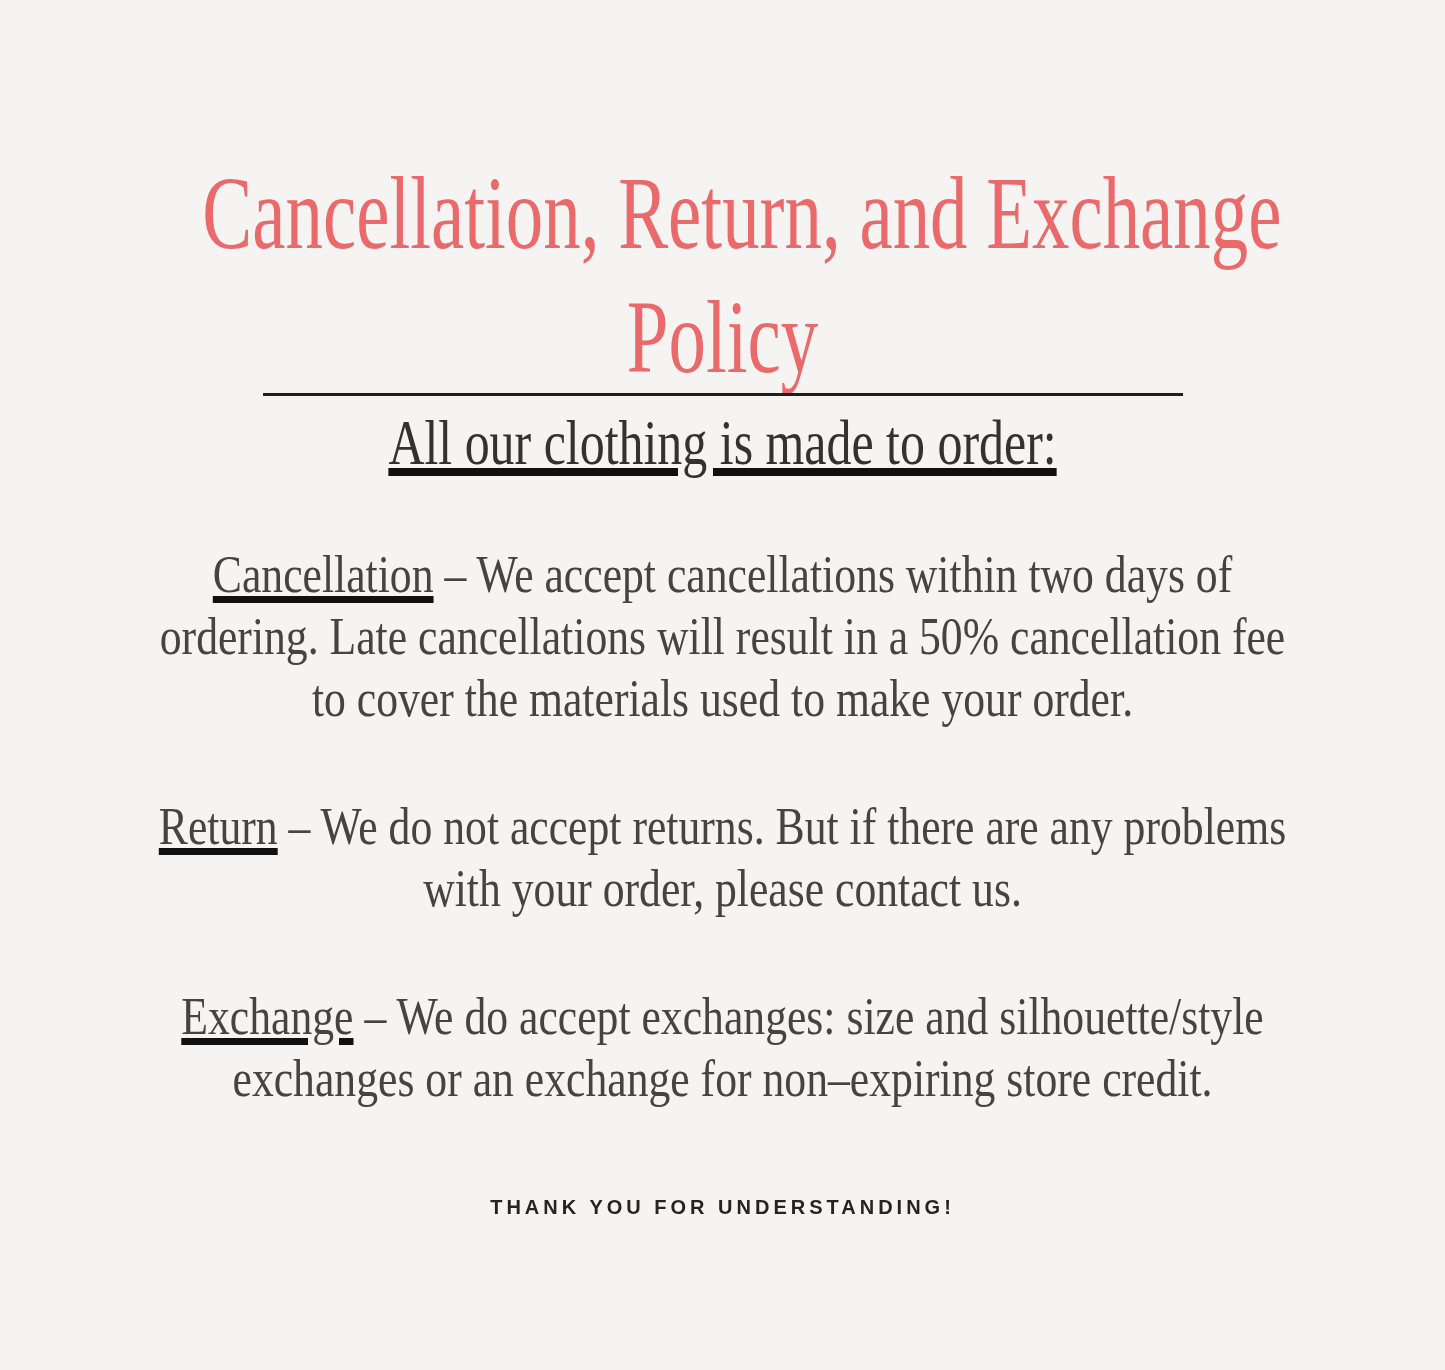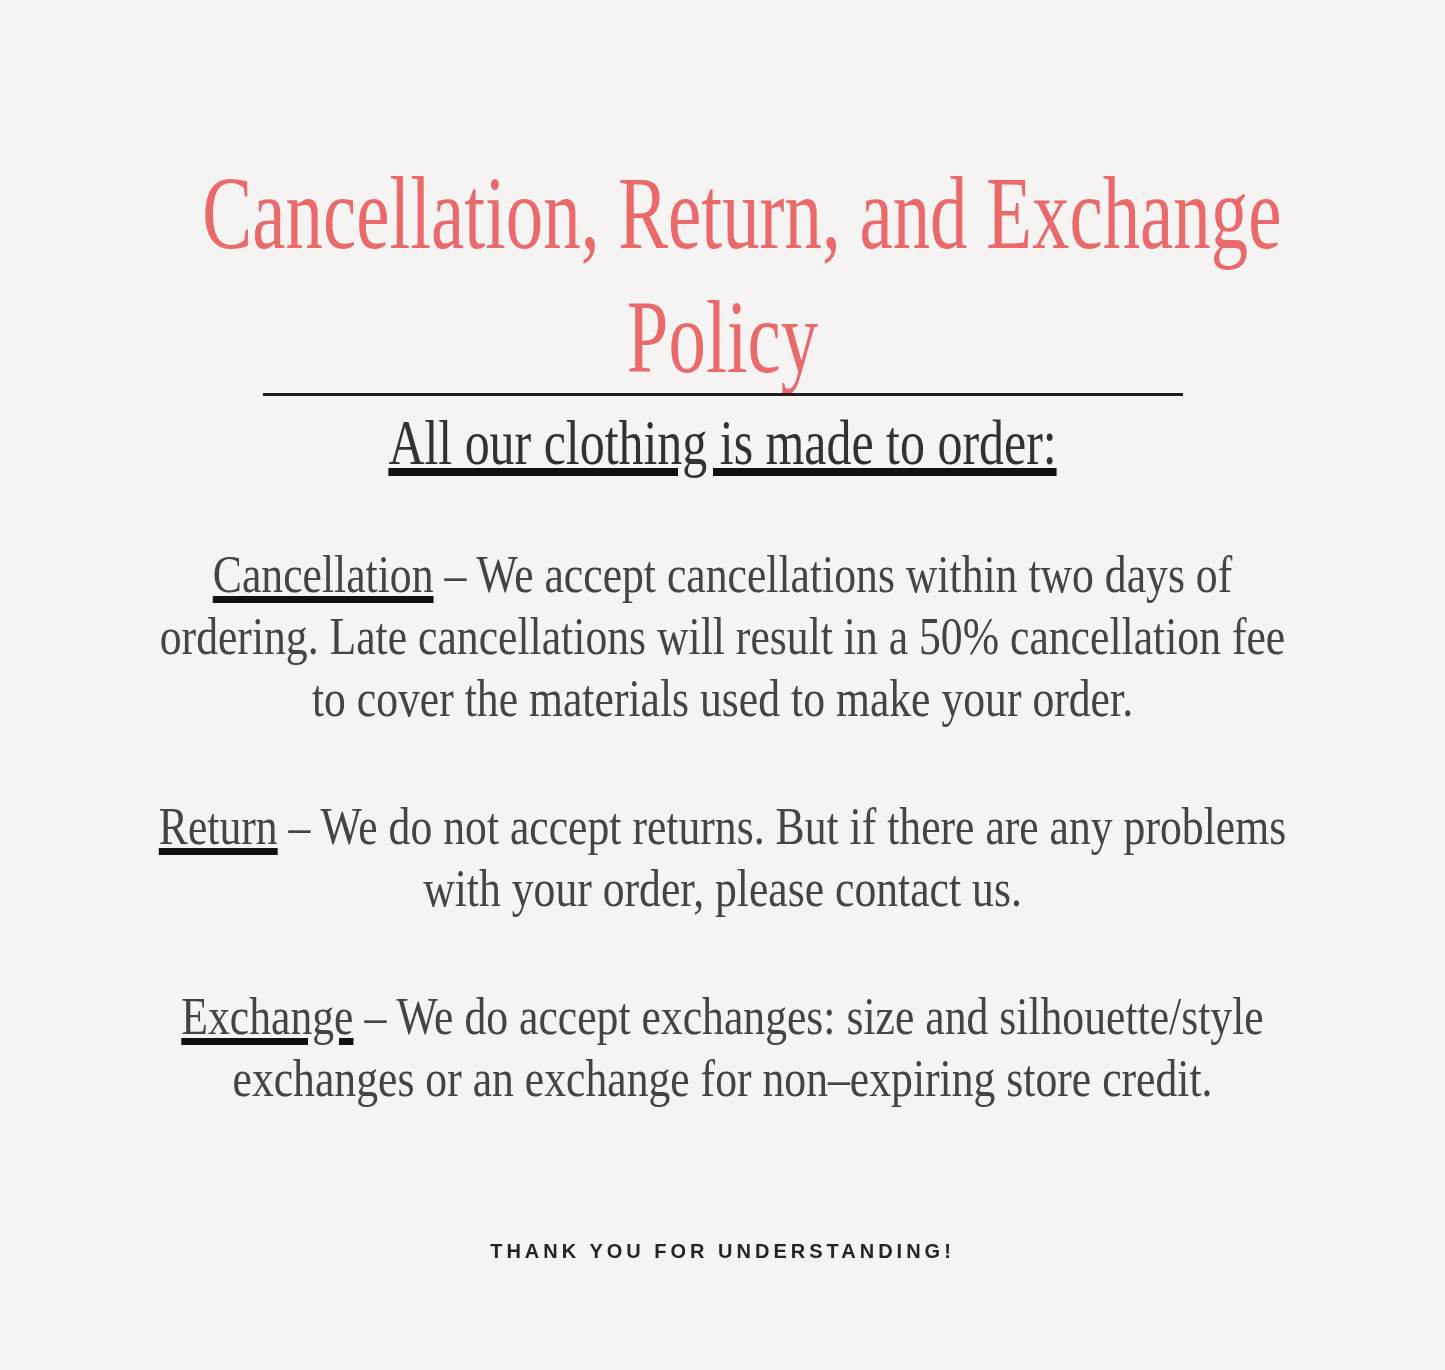--- a/index.html
+++ b/index.html
@@ -101,21 +101,20 @@
     top: 1191px;
     left: 0;
     width: 100%;
     text-align: center;
     font-family: "Liberation Sans", "DejaVu Sans", sans-serif;
     font-size: 20px;
     line-height: 33px;
     font-weight: 700;
     letter-spacing: 4px;
     color: #242424;
-    margin-top: 44px;
   }
   .f-line {
     display: block;
     white-space: nowrap;
   }
 </style>
 </head>
 <body>
 
 <div class="poster">

